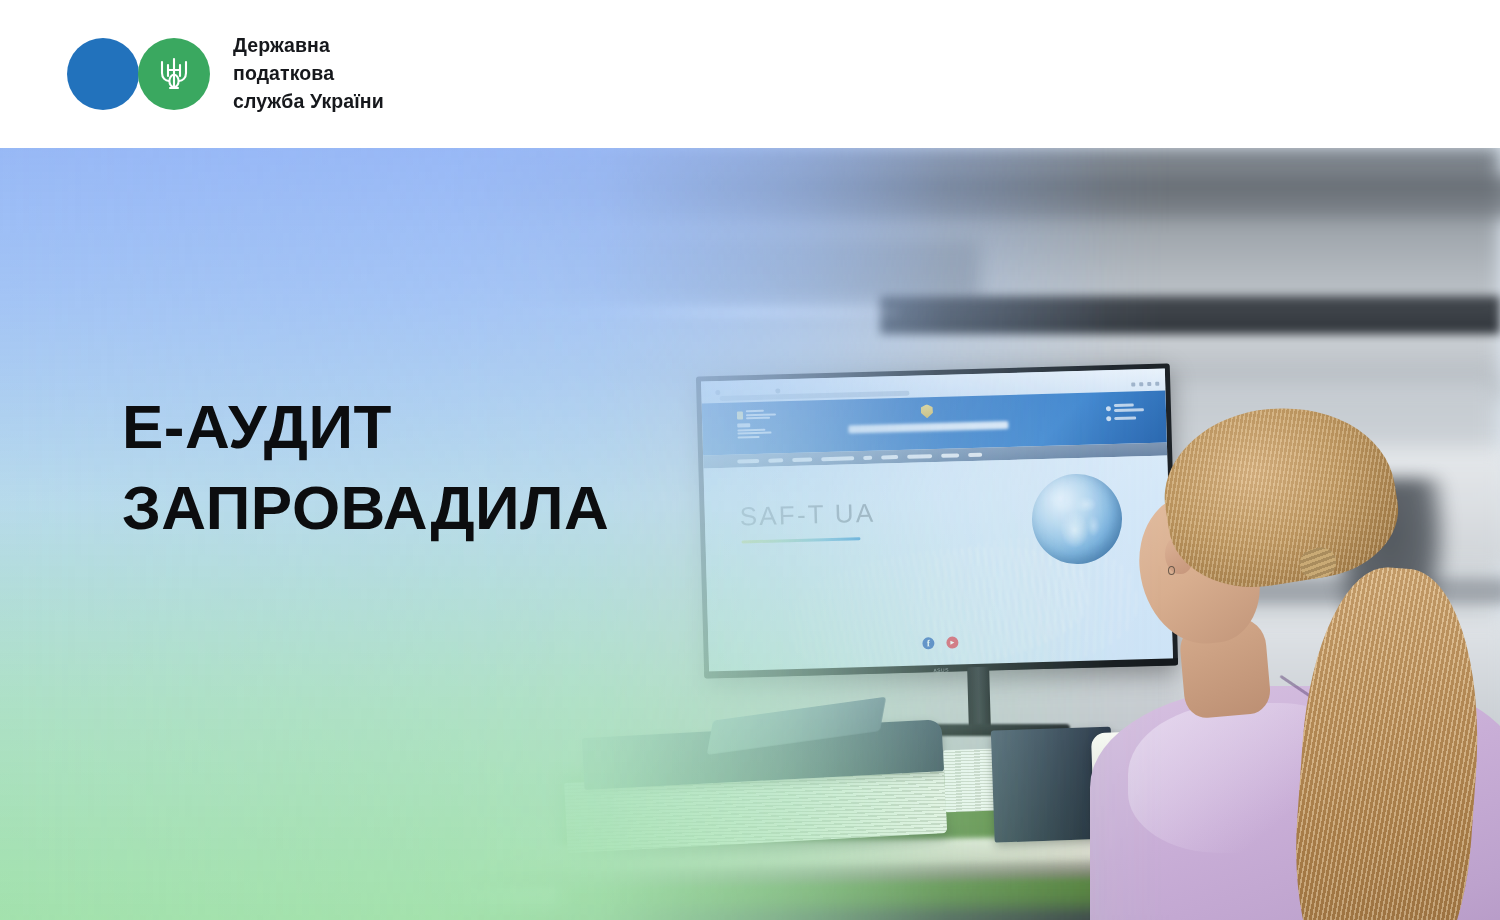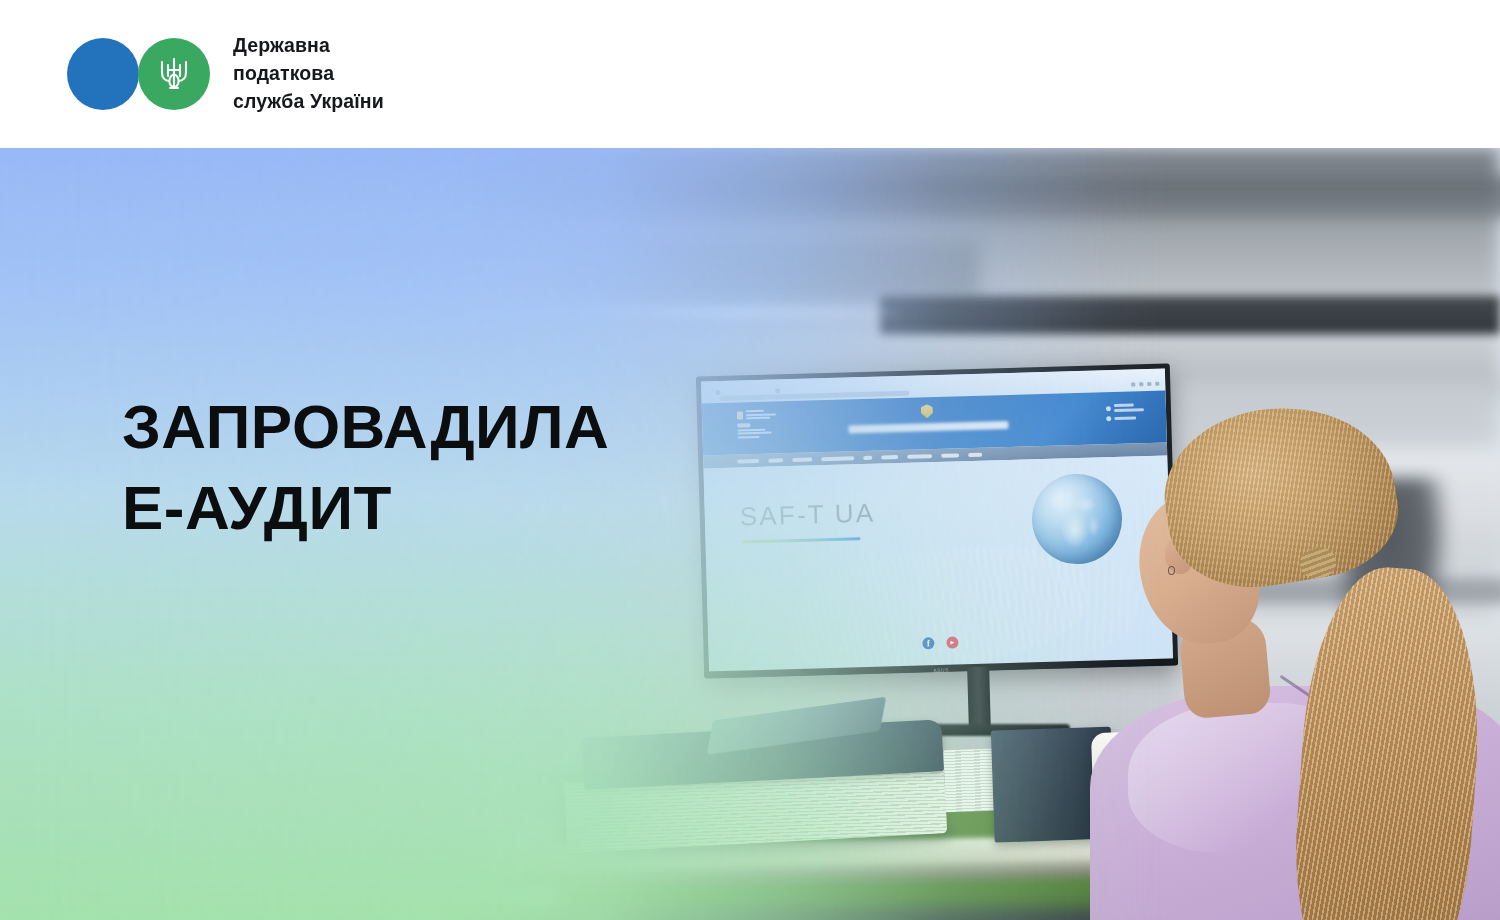--- a/index.html
+++ b/index.html
@@ -584,18 +584,18 @@
         <div class="hair-tie"></div>
 
       </div>
 
     </div>
 
     <div class="tint"></div>
     <div class="tint-soft"></div>
 
     <div class="headline">
+      <div>Е-АУДИТ</div>
       <div>ЗАПРОВАДИЛА</div>
-      <div>Е-АУДИТ</div>
     </div>
 
   </div>
 </div>
 
 </body></html>

